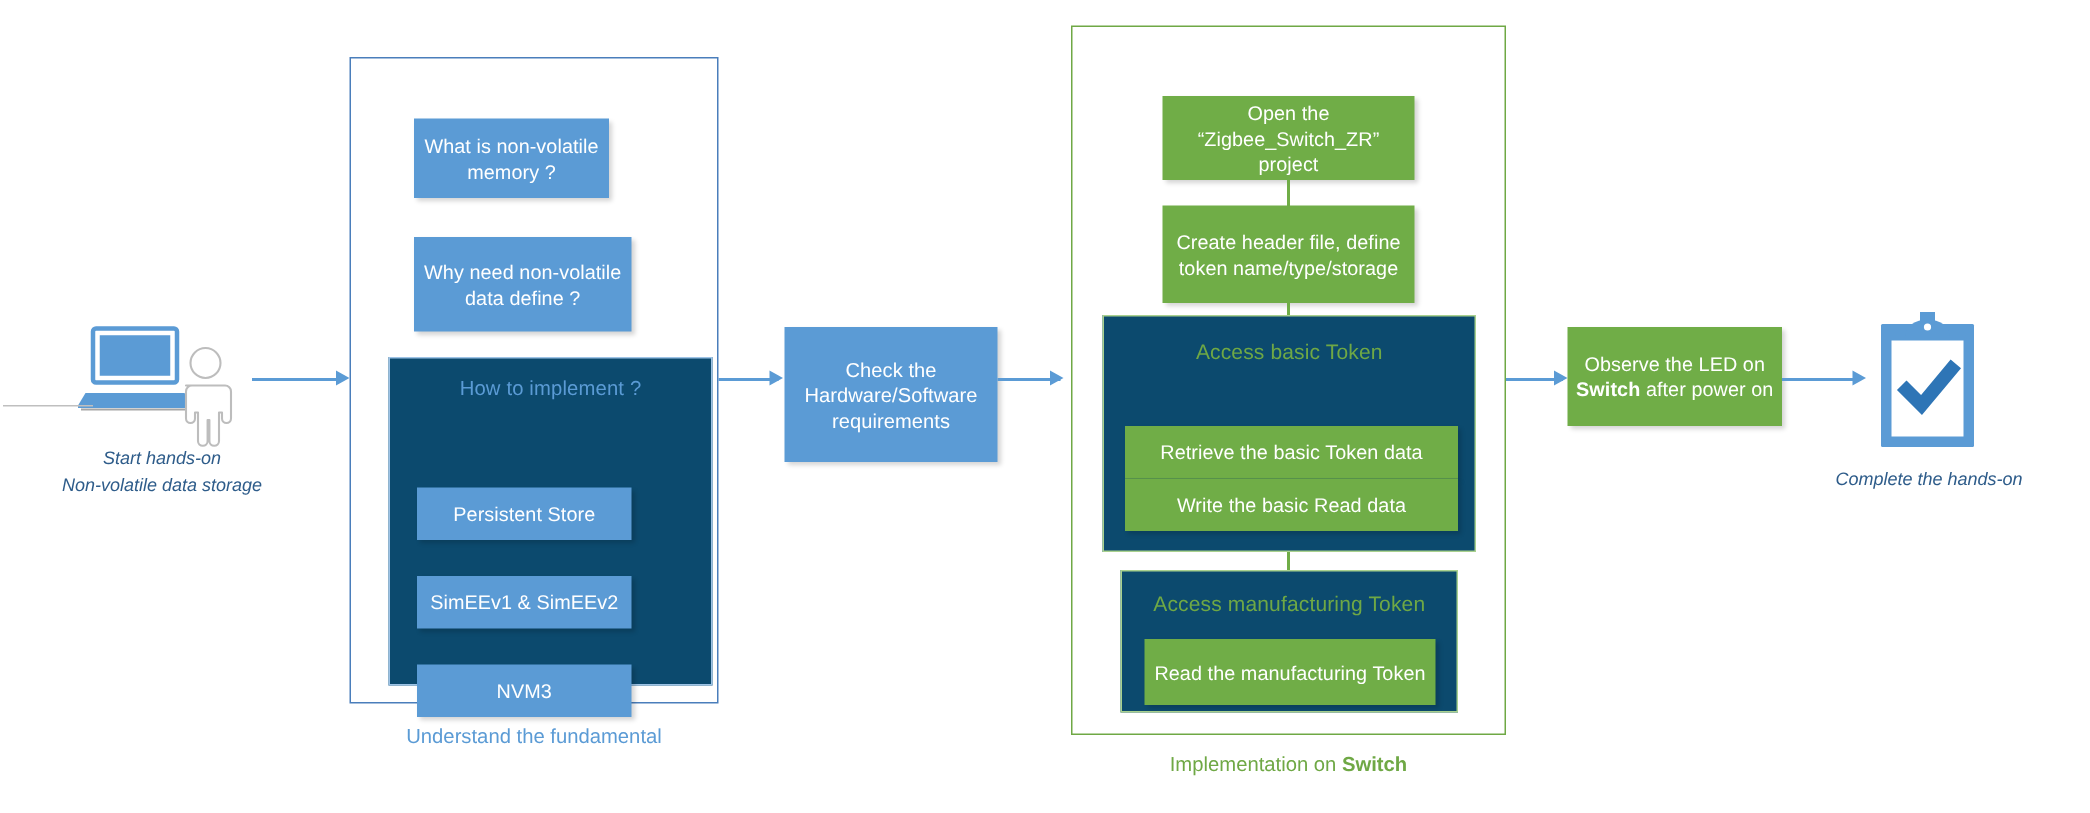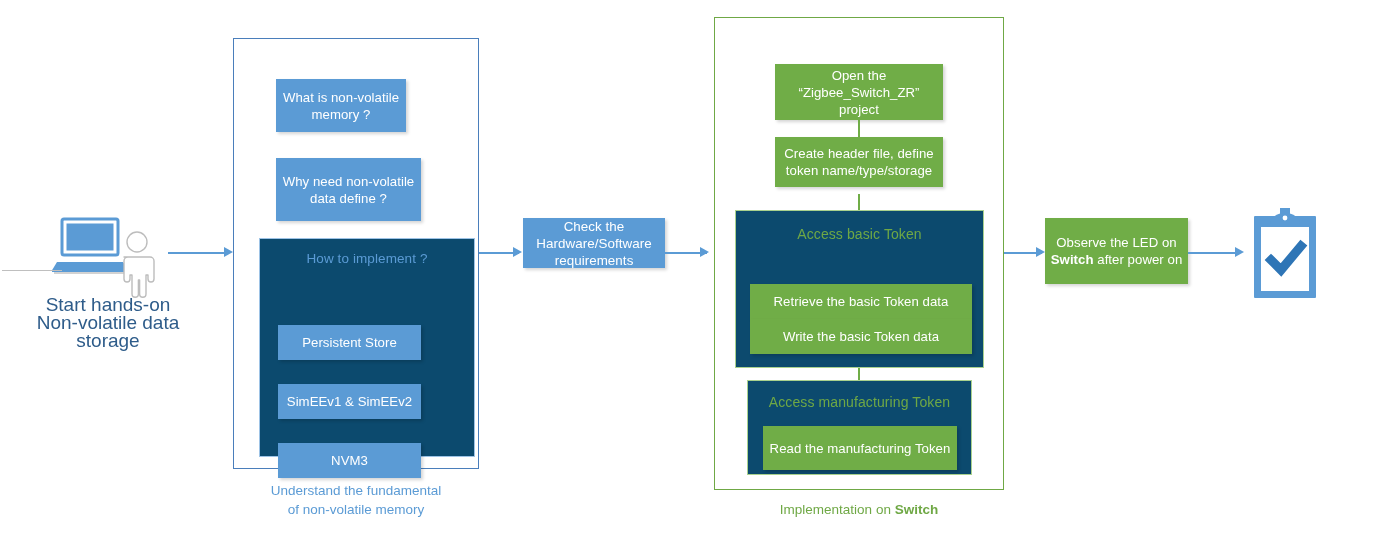--- a/index.html
+++ b/index.html
@@ -69,21 +69,21 @@
 
   
   .caption {
     position: absolute;
     text-align: center;
     font-size: 13.5px;
     line-height: 19px;
   }
   .caption-blue { color: #5B9BD5; }
   .caption-green { color: #6FA845; }
-  .caption-dark { color: #2E5C8A; font-size: 19px; line-height: 18px; }
+  .caption-dark { color: #2E5C8A; font-size: 12px; line-height: 18px; font-style: italic; }
 
   
   .conn { position: absolute; }
   .conn-line-h {
     position: absolute;
     height: 1.6px;
     background: #5B9BD5;
   }
   .conn-head-r {
     position: absolute;
@@ -159,65 +159,64 @@
         <span>SimEEv1 &amp; SimEEv2</span>
       </div>
       <div class="box box-blue" style="left:18px; top:204px; width:143px; height:35px;">
         <span>NVM3</span>
       </div>
     </div>
   </div>
 
   <div class="caption caption-blue" style="left:230px; top:481px; width:252px;">
     <div>Understand the fundamental</div>
-    <div>of non-volatile memory</div>
   </div>
 
   <div class="conn">
     <div class="conn-line-h" style="left:479px; top:252px; width:40px;"></div>
     <div class="conn-head-r" style="left:513px; top:247px;"></div>
   </div>
 
-  <div class="box box-blue" style="left:523px; top:218px; width:142px; height:50px; font-size:13.4px;">
+  <div class="box box-blue" style="left:523px; top:218px; width:142px; height:90px; font-size:13.4px;">
     <span>Check the Hardware/Software requirements</span>
   </div>
 
   <div class="conn">
     <div class="conn-line-h" style="left:665px; top:252px; width:42px;"></div>
     <div class="conn-head-r" style="left:700px; top:247px;"></div>
   </div>
 
   <div class="group-box group-green" style="left:714px; top:17px; width:290px; height:473px;">
 
     <div class="box box-green" style="left:60px; top:46px; width:168px; height:56px;">
       <span>Open the “Zigbee_Switch_ZR” project</span>
     </div>
 
     <div class="conn">
       <div class="conn-line-v" style="left:143px; top:102px; height:23px;"></div>
       <div class="conn-head-d" style="left:138px; top:121px;"></div>
     </div>
 
-    <div class="box box-green" style="left:60px; top:119px; width:168px; height:50px;">
+    <div class="box box-green" style="left:60px; top:119px; width:168px; height:65px;">
       <span>Create header file, define token name/type/storage</span>
     </div>
 
     <div class="conn">
       <div class="conn-line-v" style="left:143px; top:176px; height:22px;"></div>
       <div class="conn-head-d" style="left:138px; top:194px;"></div>
     </div>
 
     <div class="panel panel-green" style="left:20px; top:192px; width:249px; height:158px;">
       <div class="panel-title panel-title-green" style="top:15px; font-size:14px;">Access basic Token</div>
 
       <div class="box box-green" style="left:14px; top:52px; width:222px; height:35px;margin-top:21px;">
         <span>Retrieve the basic Token data</span>
       </div>
       <div class="box box-green" style="left:14px; top:108px; width:222px; height:35px;">
-        <span>Write  the basic Token data</span>
+        <span>Write  the basic Read data</span>
       </div>
     </div>
 
     <div class="conn">
       <div class="conn-line-v" style="left:143px; top:350px; height:18px;"></div>
       <div class="conn-head-d" style="left:138px; top:364px;"></div>
     </div>
 
     <div class="panel panel-green" style="left:32px; top:362px; width:225px; height:95px;">
       <div class="panel-title panel-title-green" style="top:13px; font-size:14px;">Access manufacturing Token</div>
@@ -250,14 +249,15 @@
     <svg width="78" height="92" viewBox="0 0 78 92">
       <rect x="8" y="8" width="62" height="82" rx="1" fill="#5B9BD5"></rect>
       <rect x="15" y="19" width="48" height="64" fill="#ffffff"></rect>
       <path d="M24 16 a15 11 0 0 1 30 0 z" fill="#5B9BD5"></path>
       <rect x="34" y="0" width="10" height="7" fill="#5B9BD5"></rect>
       <circle cx="39" cy="10" r="2.4" fill="#ffffff"></circle>
       <path d="M25 52 L35 62 L55 38" fill="none" stroke="#2E75B6" stroke-width="9" stroke-linecap="square" stroke-linejoin="miter"></path>
     </svg>
   </div>
 
+  <div class="caption caption-dark" style="left:1196px; top:310px; width:180px;">Complete the hands-on</div>
 
 </div>
 
 </body></html>

